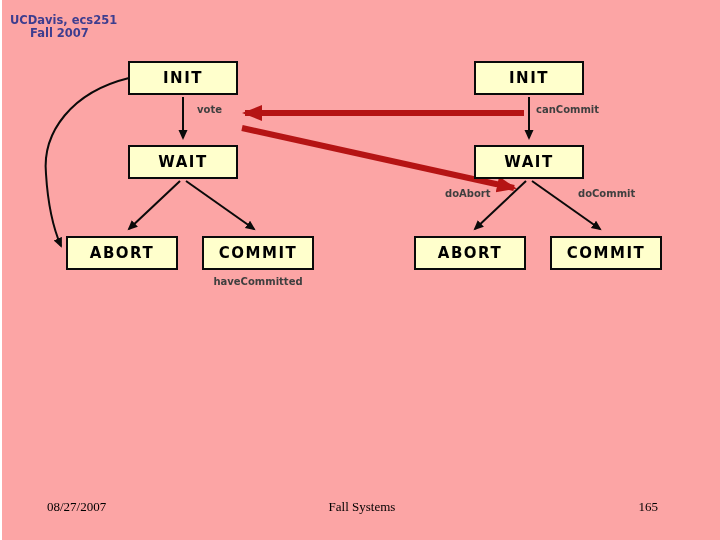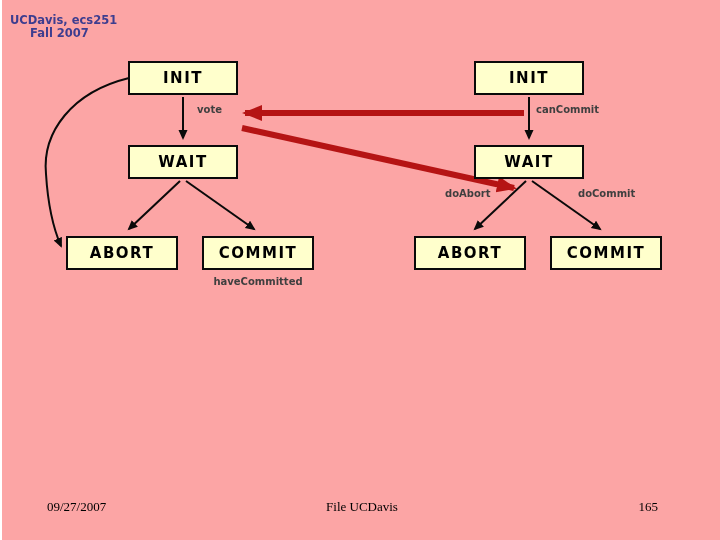--- a/index.html
+++ b/index.html
@@ -105,17 +105,17 @@
   <div class="state-box commit-right">
     <span>COMMIT</span>
   </div>
 
   <span class="tlabel vote">vote</span>
   <span class="tlabel cancommit">canCommit</span>
   <span class="tlabel doabort">doAbort</span>
   <span class="tlabel docommit">doCommit</span>
   <span class="tlabel havecommitted">haveCommitted</span>
 
-  <span class="footer-text f-date">09/27/2007</span>
-  <span class="footer-text f-title">File UCDavis</span>
+  <span class="footer-text f-date">08/27/2007</span>
+  <span class="footer-text f-title">Fall Systems</span>
   <span class="footer-text f-page">165</span>
 
 </div>
 
 </body></html>

